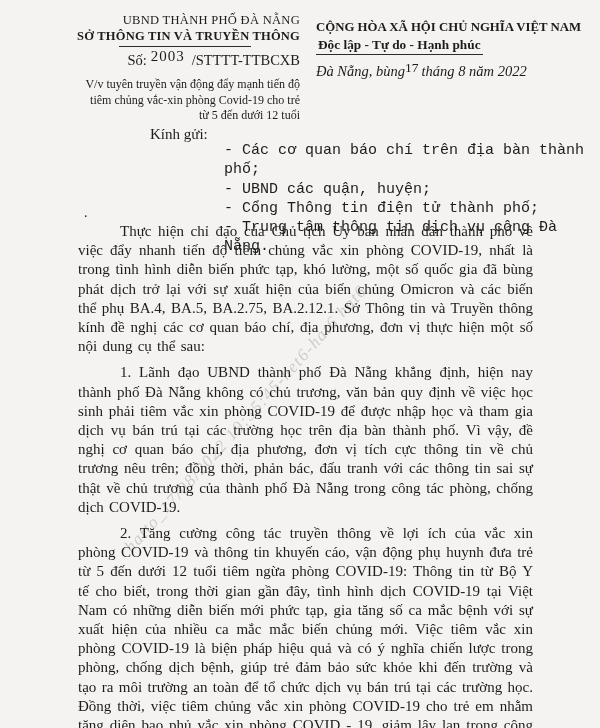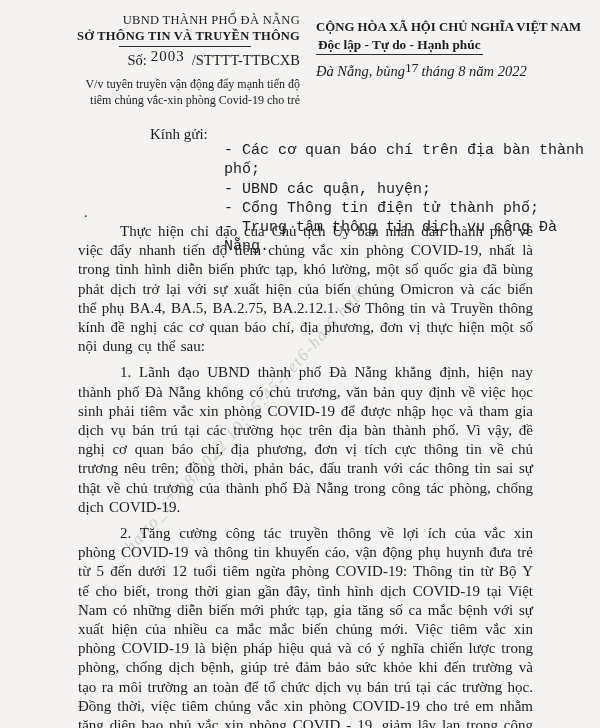--- a/index.html
+++ b/index.html
@@ -81,20 +81,21 @@
   <div class="header-left">
     <div class="org-parent">UBND THÀNH PHỐ ĐÀ NẴNG</div>
     <div class="org-name">SỞ THÔNG TIN VÀ TRUYỀN THÔNG</div>
     <div class="org-underline"></div>
     <div class="doc-number">
       <span>Số:</span><span class="num-value">2003</span><span>/STTTT-TTBCXB</span>
     </div>
     <div class="subject">
       <span>V/v tuyên truyền vận động đẩy mạnh tiến độ</span>
       <span>tiêm chủng vắc-xin phòng Covid-19 cho trẻ</span>
+      <span>từ 5 đến dưới 12 tuổi</span>
     </div>
   </div>
 
   <div class="header-right">
     <div class="national-line1">CỘNG HÒA XÃ HỘI CHỦ NGHĨA VIỆT NAM</div>
     <div><span class="national-line2">Độc lập - Tự do - Hạnh phúc</span></div>
     <div class="date-line">
       <span>Đà Nẵng, bùng</span><span class="date-day">17</span><span>tháng 8 năm 2022</span>
     </div>
   </div>

